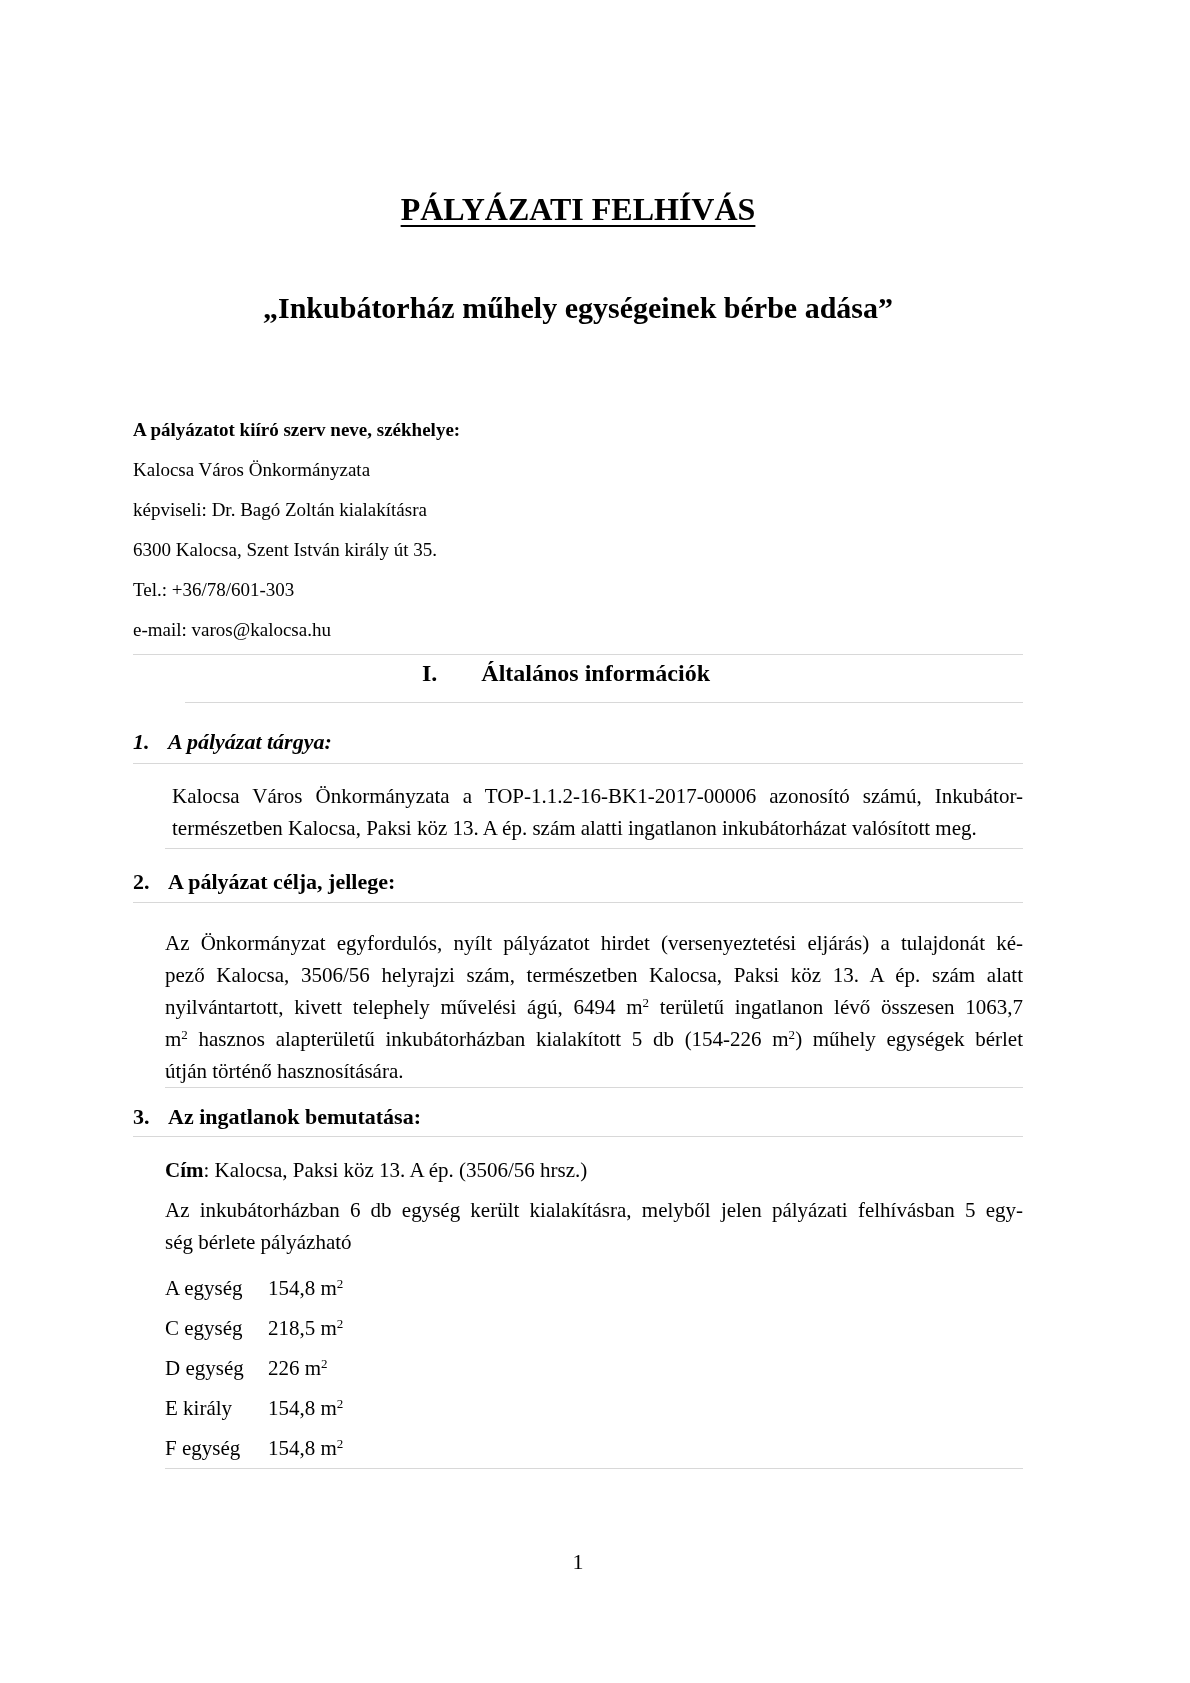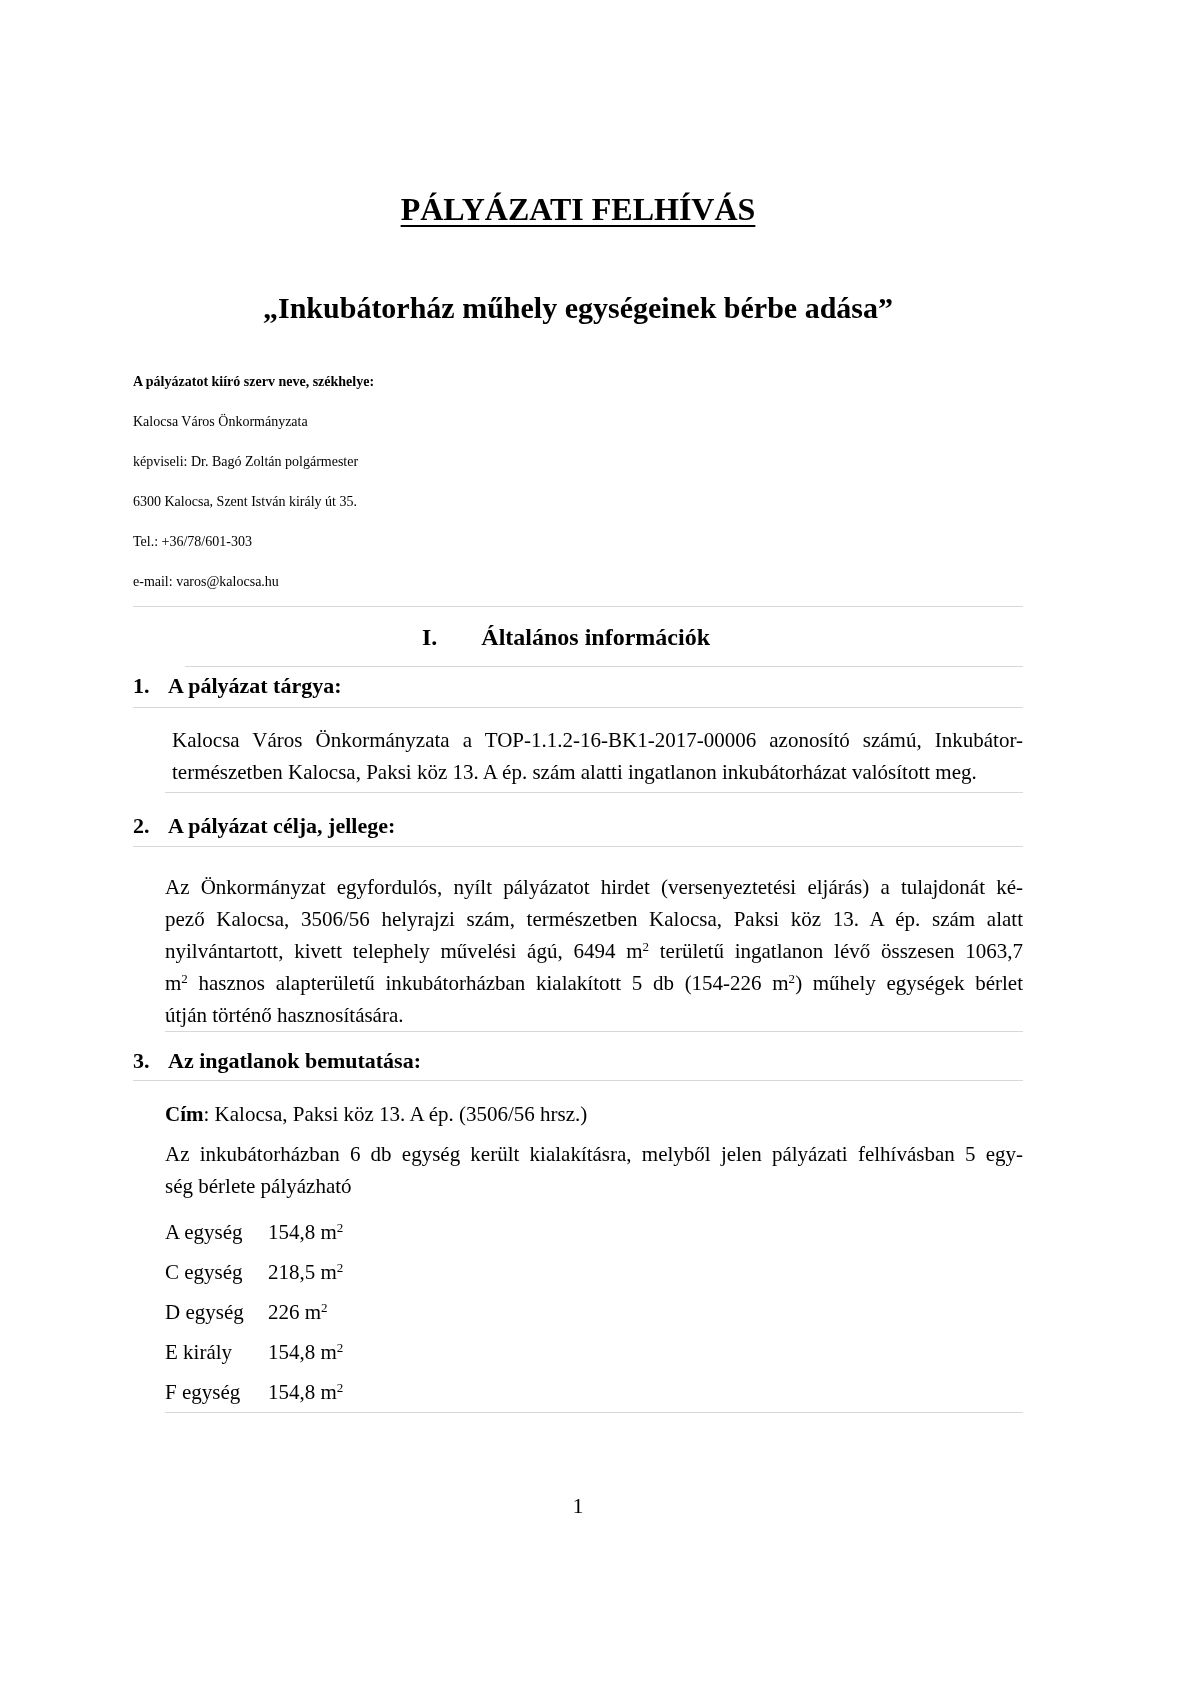--- a/index.html
+++ b/index.html
@@ -31,43 +31,43 @@
     text-decoration-thickness:2px;
     text-underline-offset:5px;
   }
   .subtitle{
     margin:62px 0 0;
     font-size:30px;line-height:36px;
     font-weight:bold;
     text-align:center;
   }
   .issuer{
-    margin-top:36px;
-    font-size:14px;line-height:40px;
+    margin-top:84px;
+    font-size:19px;line-height:40px;
   }
   .issuer-heading{font-weight:bold;}
   .divider{
     height:0;
     border-top:1px solid var(--divider);
   }
   .d1{margin-top:4px;}
   .chapter{
-    margin-top:15px;
+    margin-top:3px;
     font-size:24px;line-height:30px;
     font-weight:bold;
     text-align:center;
     transform:translateX(-12px);
   }
   .chapter-title{margin-left:44px;}
   .d2{margin-top:14px;margin-left:52px;}
   .sec-heading{
     font-size:22px;line-height:30px;
     font-weight:bold;
   }
-  .sh1{margin-top:4px;}
+  .sh1{margin-top:24px;font-style:italic;}
   .d3{margin-top:6px;}
   .para{
     margin-left:32px;
     font-size:21px;line-height:32px;
   }
   .p1{margin-top:16px;margin-left:39px;}
   .d4{margin-top:4px;margin-left:32px;}
   .sh2{margin-top:18px;}
   .d5{margin-top:5px;}
   .p2{margin-top:24px;}
@@ -104,21 +104,21 @@
 
 <div class="page">
 
   <h1 class="title">PÁLYÁZATI FELHÍVÁS</h1>
 
   <h2 class="subtitle">„Inkubátorház műhely egységeinek bérbe adása”</h2>
 
   <div class="issuer">
     <div class="issuer-heading">A pályázatot kiíró szerv neve, székhelye:</div>
     <div class="issuer-line">Kalocsa Város Önkormányzata</div>
-    <div class="issuer-line">képviseli: Dr. Bagó Zoltán polgármester</div>
+    <div class="issuer-line">képviseli: Dr. Bagó Zoltán kialakításra</div>
     <div class="issuer-line">6300 Kalocsa, Szent István király út 35.</div>
     <div class="issuer-line">Tel.: +36/78/601-303</div>
     <div class="issuer-line">e-mail: varos@kalocsa.hu</div>
   </div>
 
   <div class="divider d1"></div>
 
   <div class="chapter">
     <span>I.</span><span class="chapter-title">Általános információk</span>
   </div>

